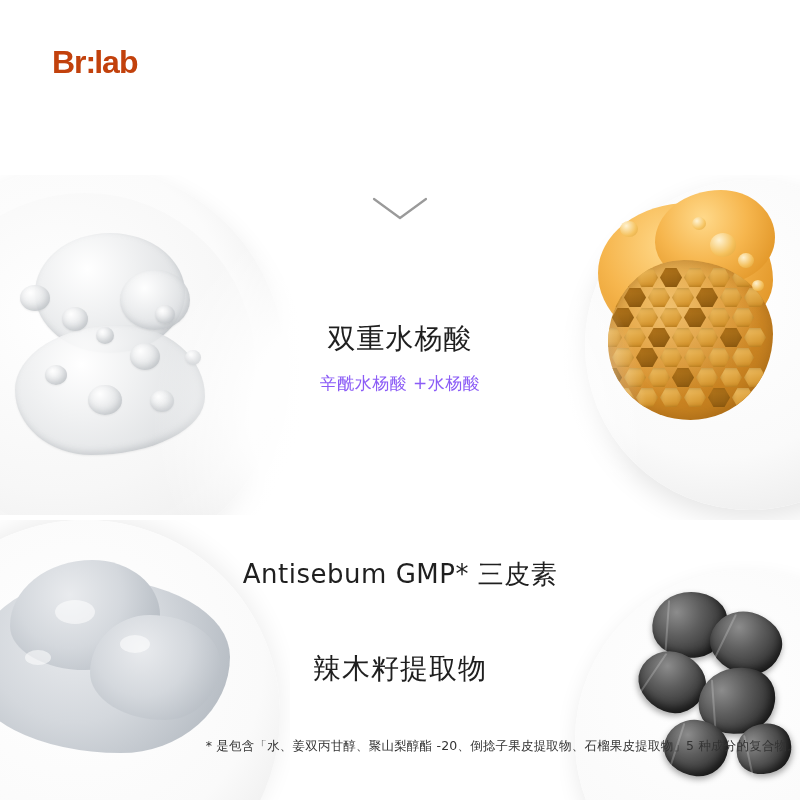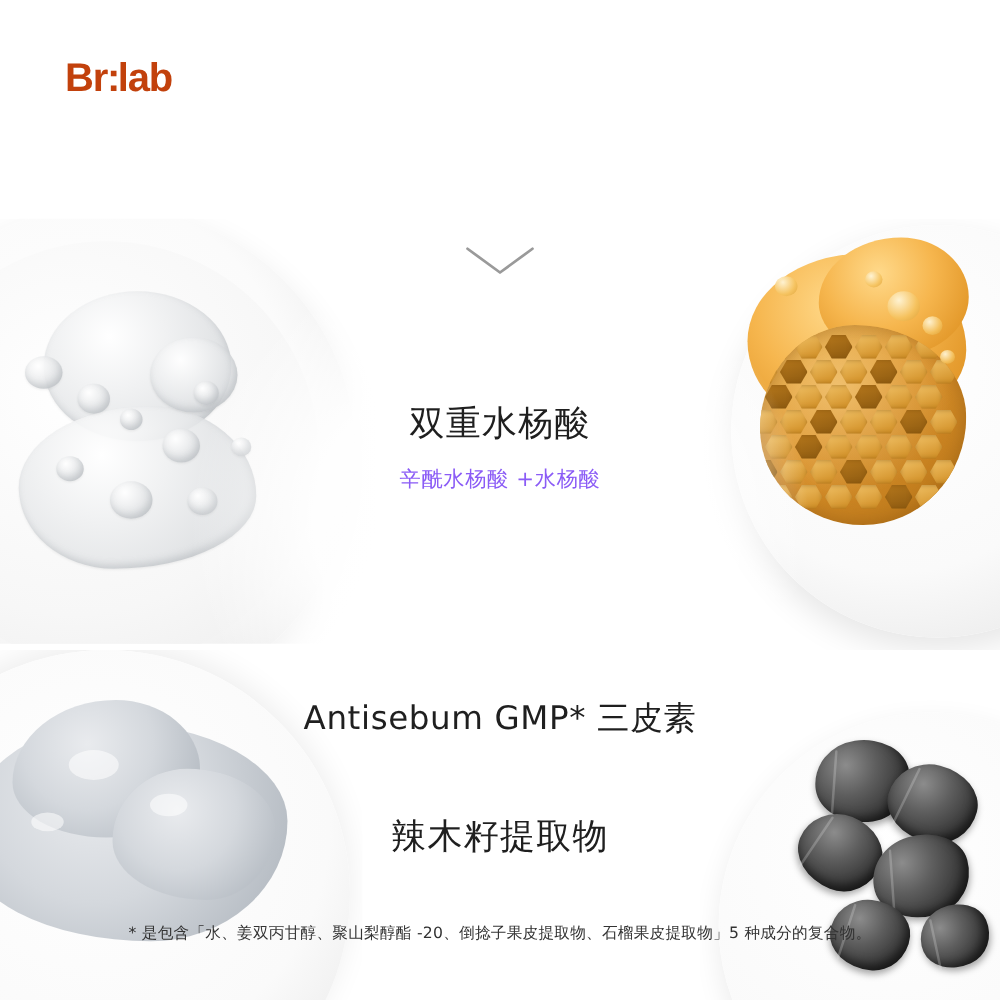--- a/index.html
+++ b/index.html
@@ -82,21 +82,21 @@
   #ing2 { top: 456px; }
   #ing3 { top: 557px; }
   #ing4 { top: 650px; }
 
   
   .footnote {
     position: absolute;
     left: 0;
     top: 738px;
     width: 800px;
-    text-align: center;
+    text-align: right;
     font-size: 12.5px;
     color: #333333;
     font-family: "DejaVu Sans", "Liberation Sans", sans-serif;
     letter-spacing: 0.2px;
   }
 
   
   .photo {
     position: absolute;
     overflow: hidden;

